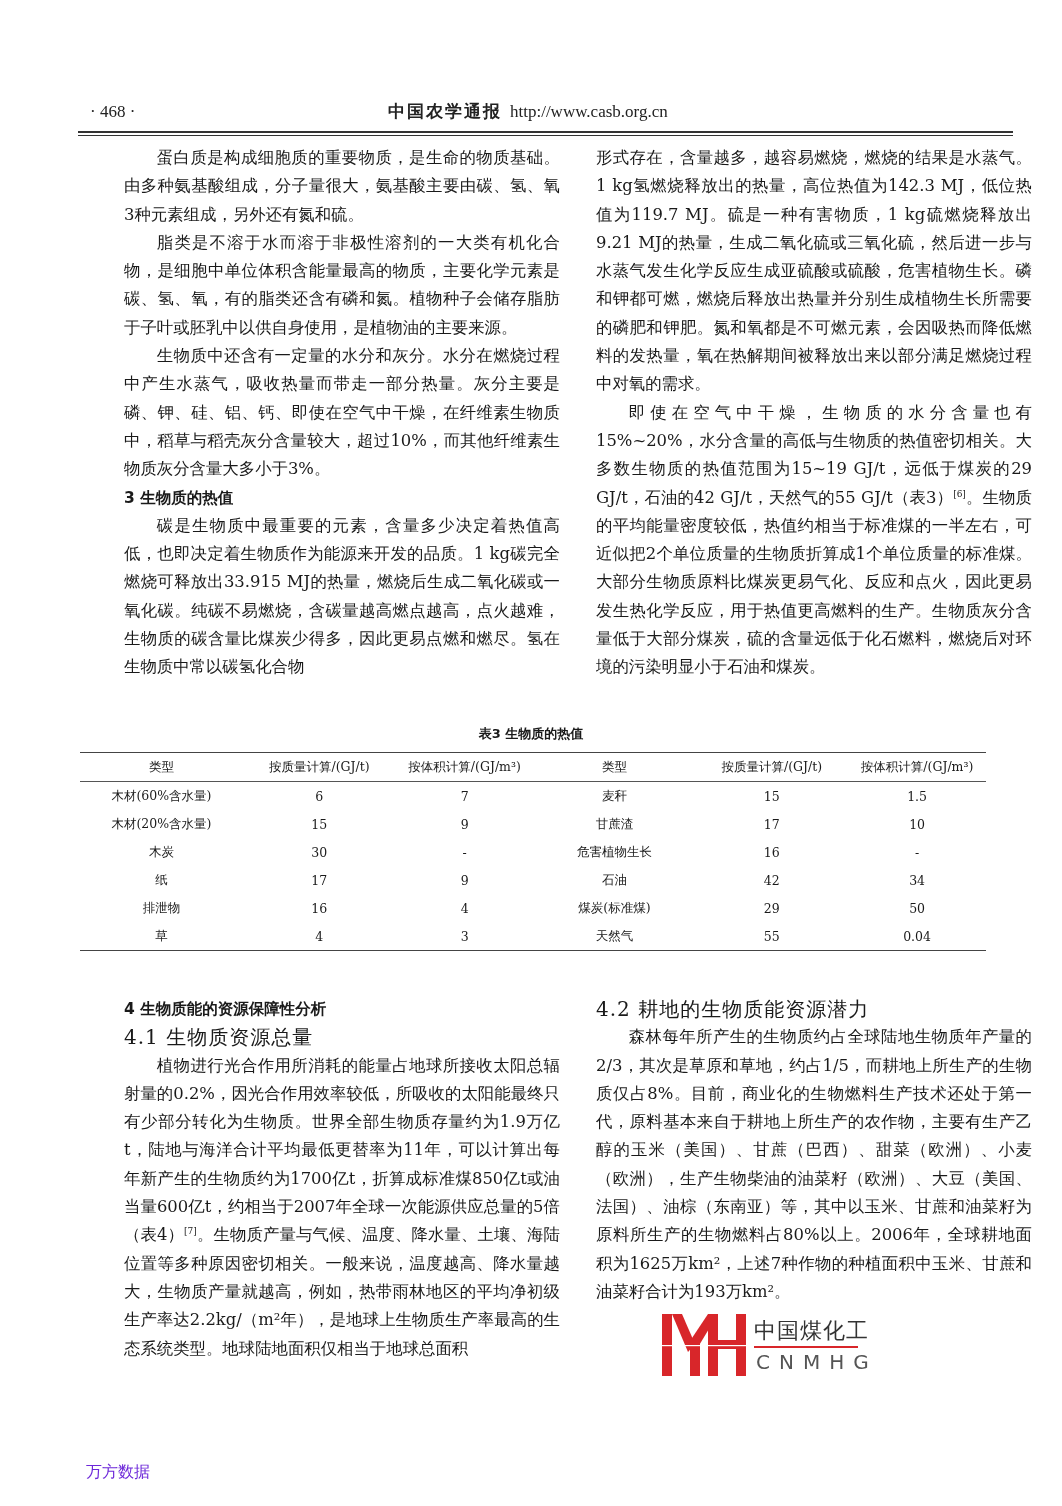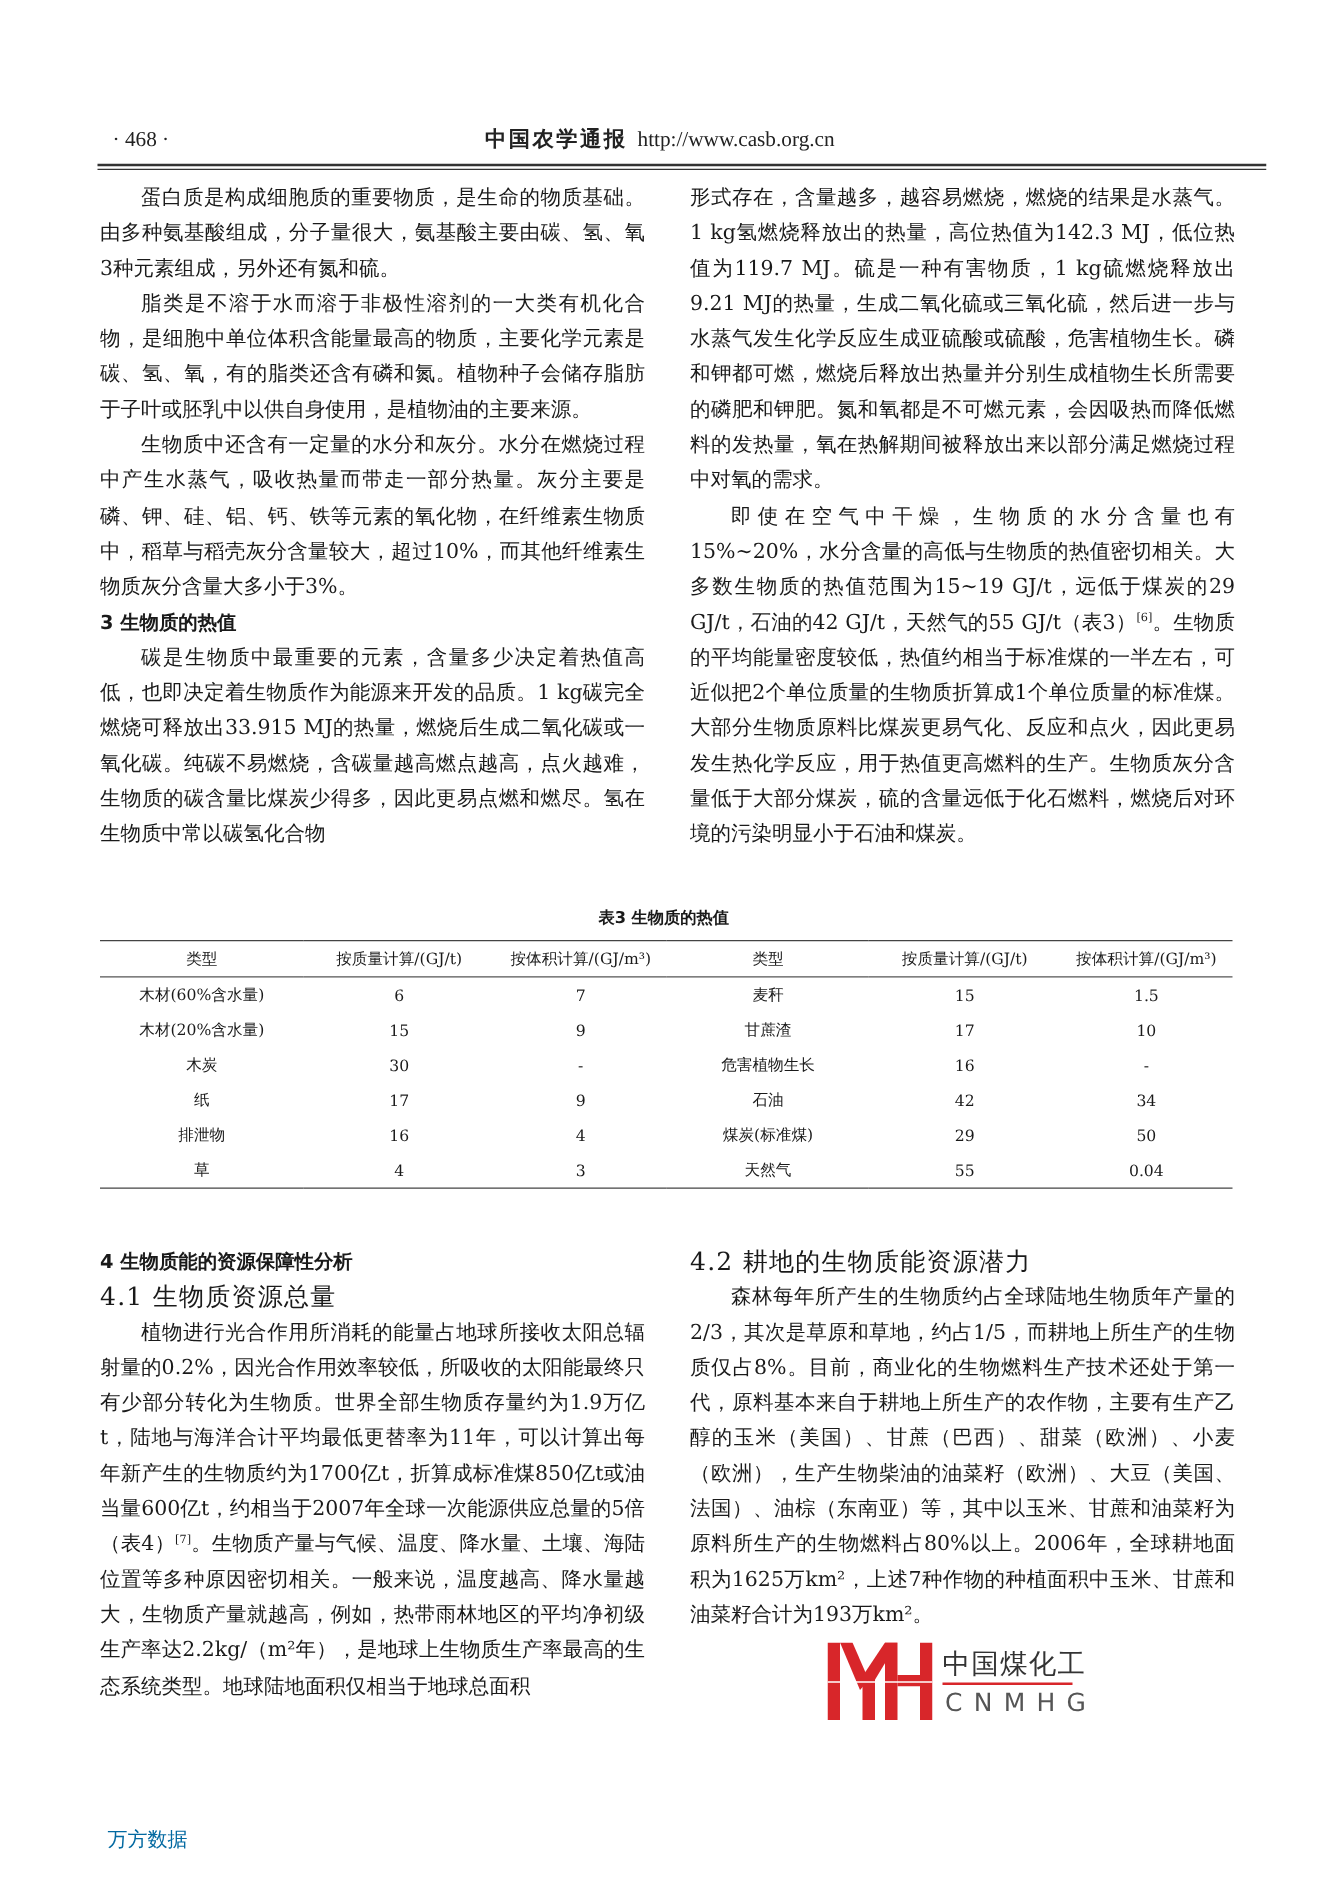--- a/index.html
+++ b/index.html
@@ -21,21 +21,21 @@
     }
     .url {
       position: absolute; left: 432px; top: 2px; font-family: "Liberation Serif", serif;
       font-size: 17px; color: #222;
     }
     .rule1 { position: absolute; left: 78px; top: 131px; width: 935px; height: 0; border-top: 2px solid #333; }
     .rule2 { position: absolute; left: 78px; top: 135px; width: 935px; height: 0; border-top: 1px solid #333; }
 
     .col {
       position: absolute; width: 436px;
-      font-size: 16.4px; line-height: 28.3px; text-align: justify;
+      font-size: 16.4px; line-height: 28.3px; text-align: justify; margin-left: 44px;
     }
     .col p { margin: 0; text-indent: 2em; }
     .col p.noind { text-indent: 0; }
     .col .h2 { font-family: "DejaVu Sans", "Liberation Sans", sans-serif; font-weight: bold; font-size: 15.5px; text-indent: 0; }
     .col .h3 { font-size: 20px; text-indent: 0; letter-spacing: 1px; }
     .col-left-top  { left: 80px;  top: 144px; }
     .col-right-top { left: 552px; top: 144px; }
     .col-left-bot  { left: 80px;  top: 995px; }
     .col-right-bot { left: 552px; top: 995px; }
     sup { font-size: 9px; vertical-align: 6px; line-height: 0; }
@@ -62,38 +62,38 @@
       position: absolute; left: 92px; top: 2px; font-family: "DejaVu Sans", sans-serif;
       font-size: 22px; color: #333; letter-spacing: 1px; background: #fff;
     }
     .wm-line { position: absolute; left: 92px; top: 32px; width: 104px; height: 2px; background: #d8262a; }
     .wm-en {
       position: absolute; left: 94px; top: 36px; font-family: "DejaVu Sans", sans-serif;
       font-size: 20px; color: #555; letter-spacing: 9px; background: #fff;
     }
     .footer {
       position: absolute; left: 86px; top: 1462px; font-family: "DejaVu Sans", sans-serif;
-      font-size: 16px; color: #0369a1;
+      font-size: 16px; color: #6d28d9;
     }
   </style>
 </head>
 <body>
 
 <div class="header">
   <span class="page-num">· 468 ·</span>
   <span class="journal">中国农学通报</span>
   <span class="url">http://www.casb.org.cn</span>
 </div>
 <div class="rule1"></div>
 <div class="rule2"></div>
 
 <div class="col col-left-top">
   <p>蛋白质是构成细胞质的重要物质，是生命的物质基础。由多种氨基酸组成，分子量很大，氨基酸主要由碳、氢、氧3种元素组成，另外还有氮和硫。</p>
   <p>脂类是不溶于水而溶于非极性溶剂的一大类有机化合物，是细胞中单位体积含能量最高的物质，主要化学元素是碳、氢、氧，有的脂类还含有磷和氮。植物种子会储存脂肪于子叶或胚乳中以供自身使用，是植物油的主要来源。</p>
-  <p>生物质中还含有一定量的水分和灰分。水分在燃烧过程中产生水蒸气，吸收热量而带走一部分热量。灰分主要是磷、钾、硅、铝、钙、铁等元素的氧化物，在纤维素生物质中，稻草与稻壳灰分含量较大，超过10%，而其他纤维素生物质灰分含量大多小于3%。</p>
+  <p>生物质中还含有一定量的水分和灰分。水分在燃烧过程中产生水蒸气，吸收热量而带走一部分热量。灰分主要是磷、钾、硅、铝、钙、即使在空气中干燥，在纤维素生物质中，稻草与稻壳灰分含量较大，超过10%，而其他纤维素生物质灰分含量大多小于3%。</p>
   <p class="h2">3  生物质的热值</p>
   <p>碳是生物质中最重要的元素，含量多少决定着热值高低，也即决定着生物质作为能源来开发的品质。1 kg碳完全燃烧可释放出33.915 MJ的热量，燃烧后生成二氧化碳或一氧化碳。纯碳不易燃烧，含碳量越高燃点越高，点火越难，生物质的碳含量比煤炭少得多，因此更易点燃和燃尽。氢在生物质中常以碳氢化合物</p>
 </div>
 
 <div class="col col-right-top">
   <p class="noind">形式存在，含量越多，越容易燃烧，燃烧的结果是水蒸气。1 kg氢燃烧释放出的热量，高位热值为142.3 MJ，低位热值为119.7 MJ。硫是一种有害物质，1 kg硫燃烧释放出9.21 MJ的热量，生成二氧化硫或三氧化硫，然后进一步与水蒸气发生化学反应生成亚硫酸或硫酸，危害植物生长。磷和钾都可燃，燃烧后释放出热量并分别生成植物生长所需要的磷肥和钾肥。氮和氧都是不可燃元素，会因吸热而降低燃料的发热量，氧在热解期间被释放出来以部分满足燃烧过程中对氧的需求。</p>
   <p>
     <span>即使在空气中干燥，生物质的水分含量也有15%~20%，水分含量的高低与生物质的热值密切相关。大多数生物质的热值范围为15~19 GJ/t，远低于煤炭的29 GJ/t，石油的42 GJ/t，天然气的55 GJ/t（表3）</span><sup>[6]</sup><span>。生物质的平均能量密度较低，热值约相当于标准煤的一半左右，可近似把2个单位质量的生物质折算成1个单位质量的标准煤。大部分生物质原料比煤炭更易气化、反应和点火，因此更易发生热化学反应，用于热值更高燃料的生产。生物质灰分含量低于大部分煤炭，硫的含量远低于化石燃料，燃烧后对环境的污染明显小于石油和煤炭。</span>
   </p>
 </div>

